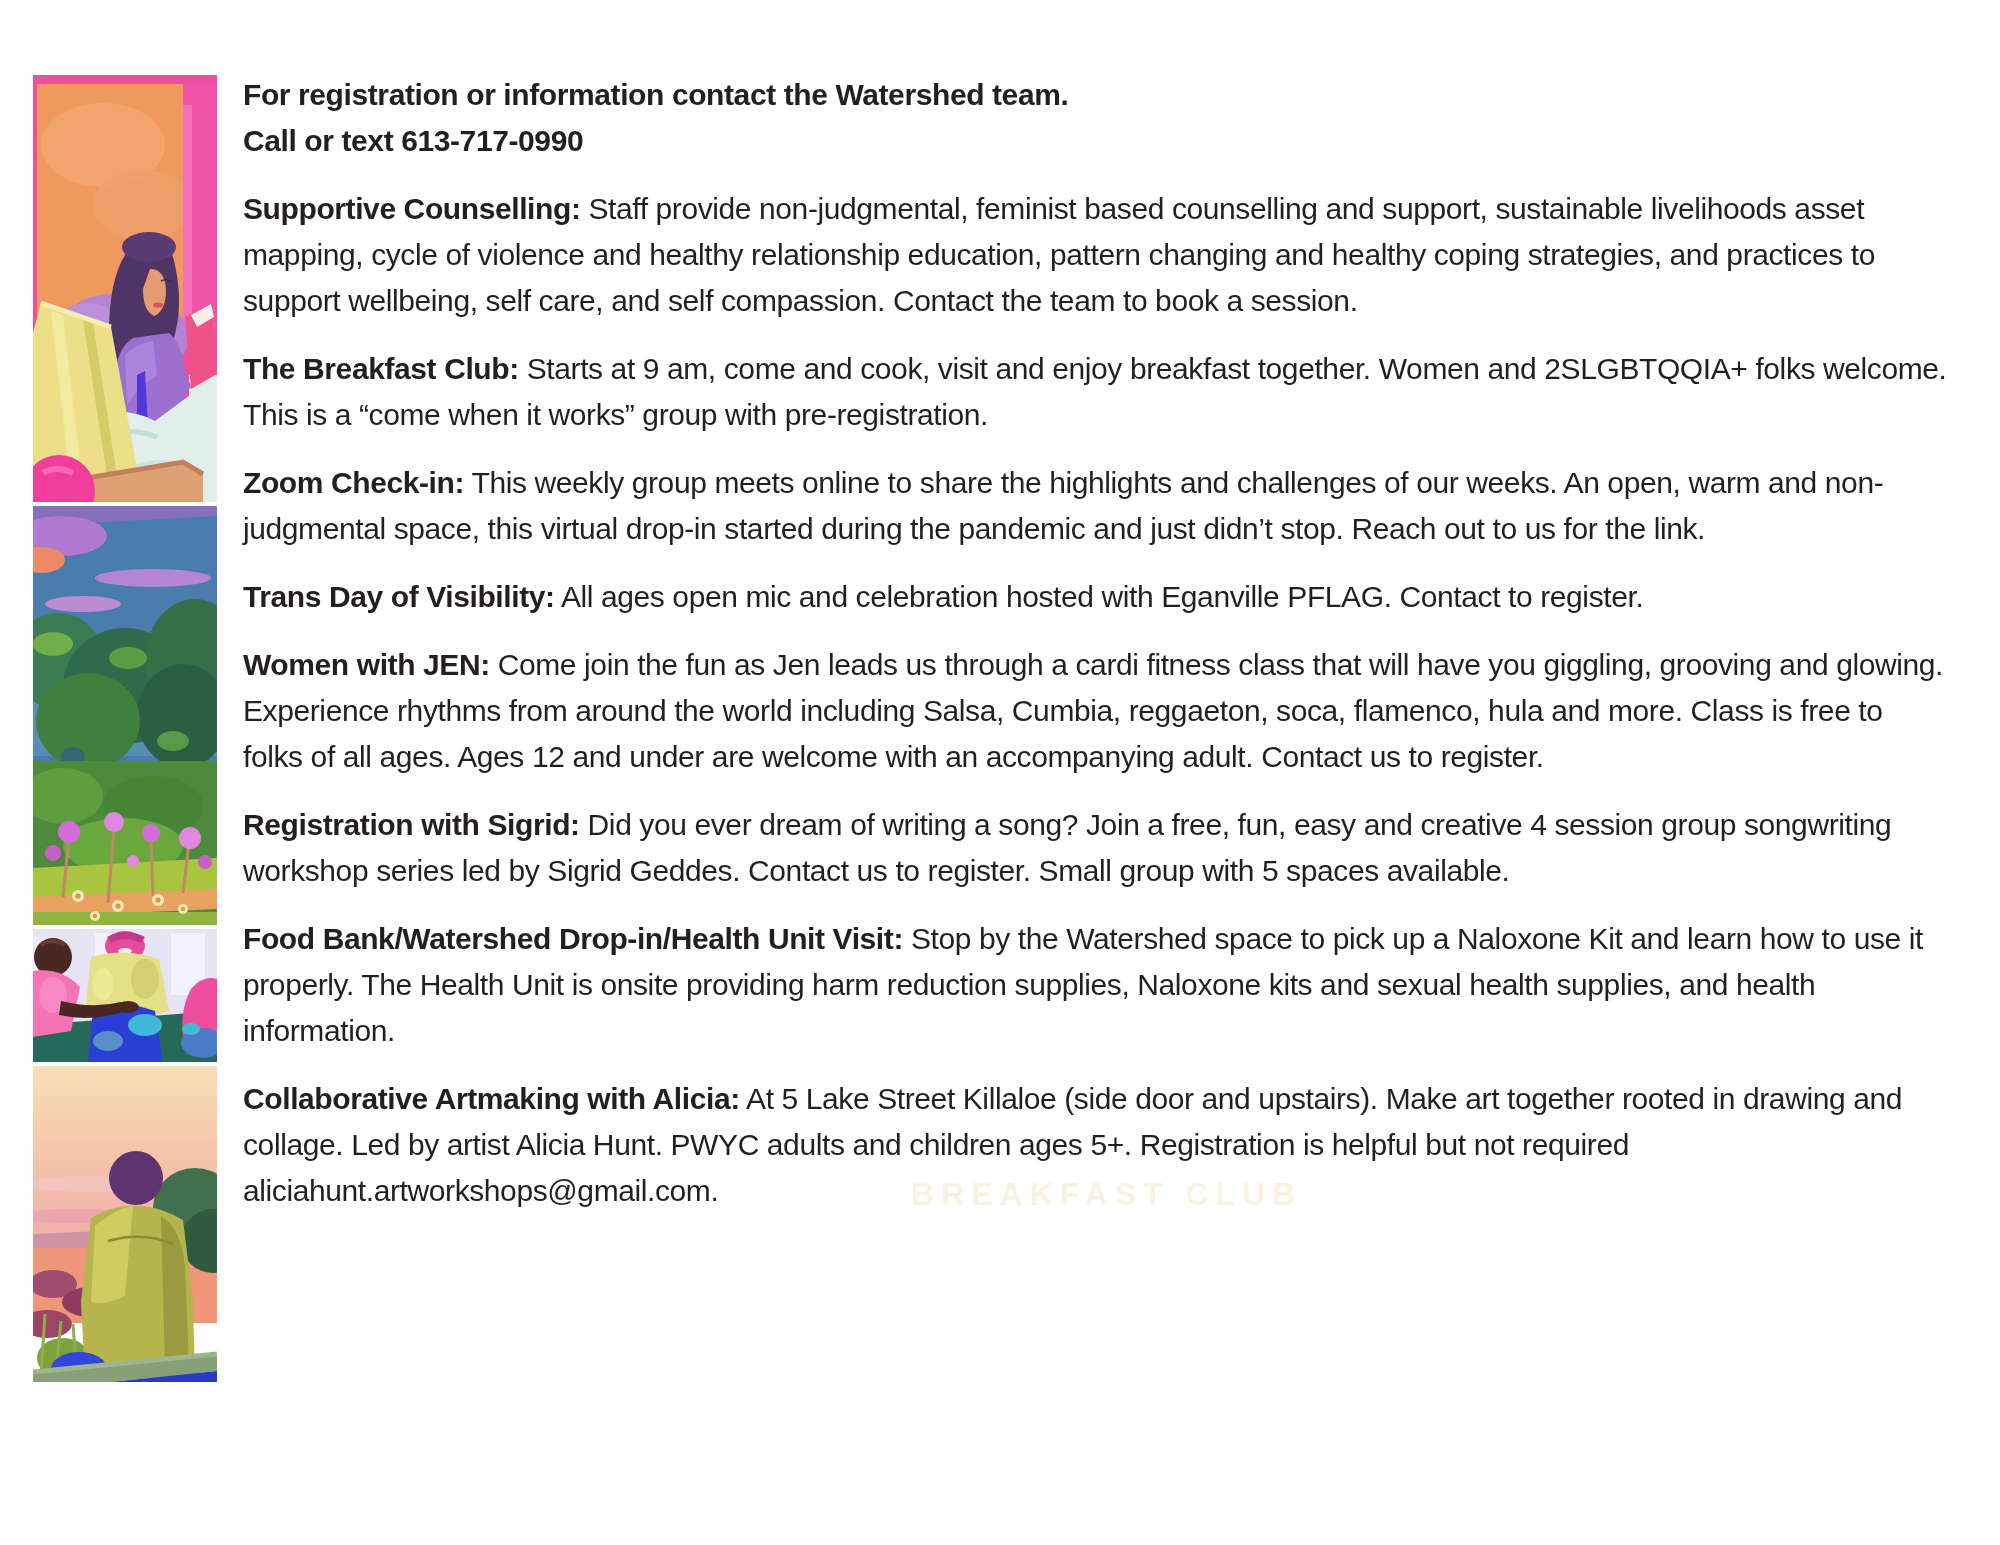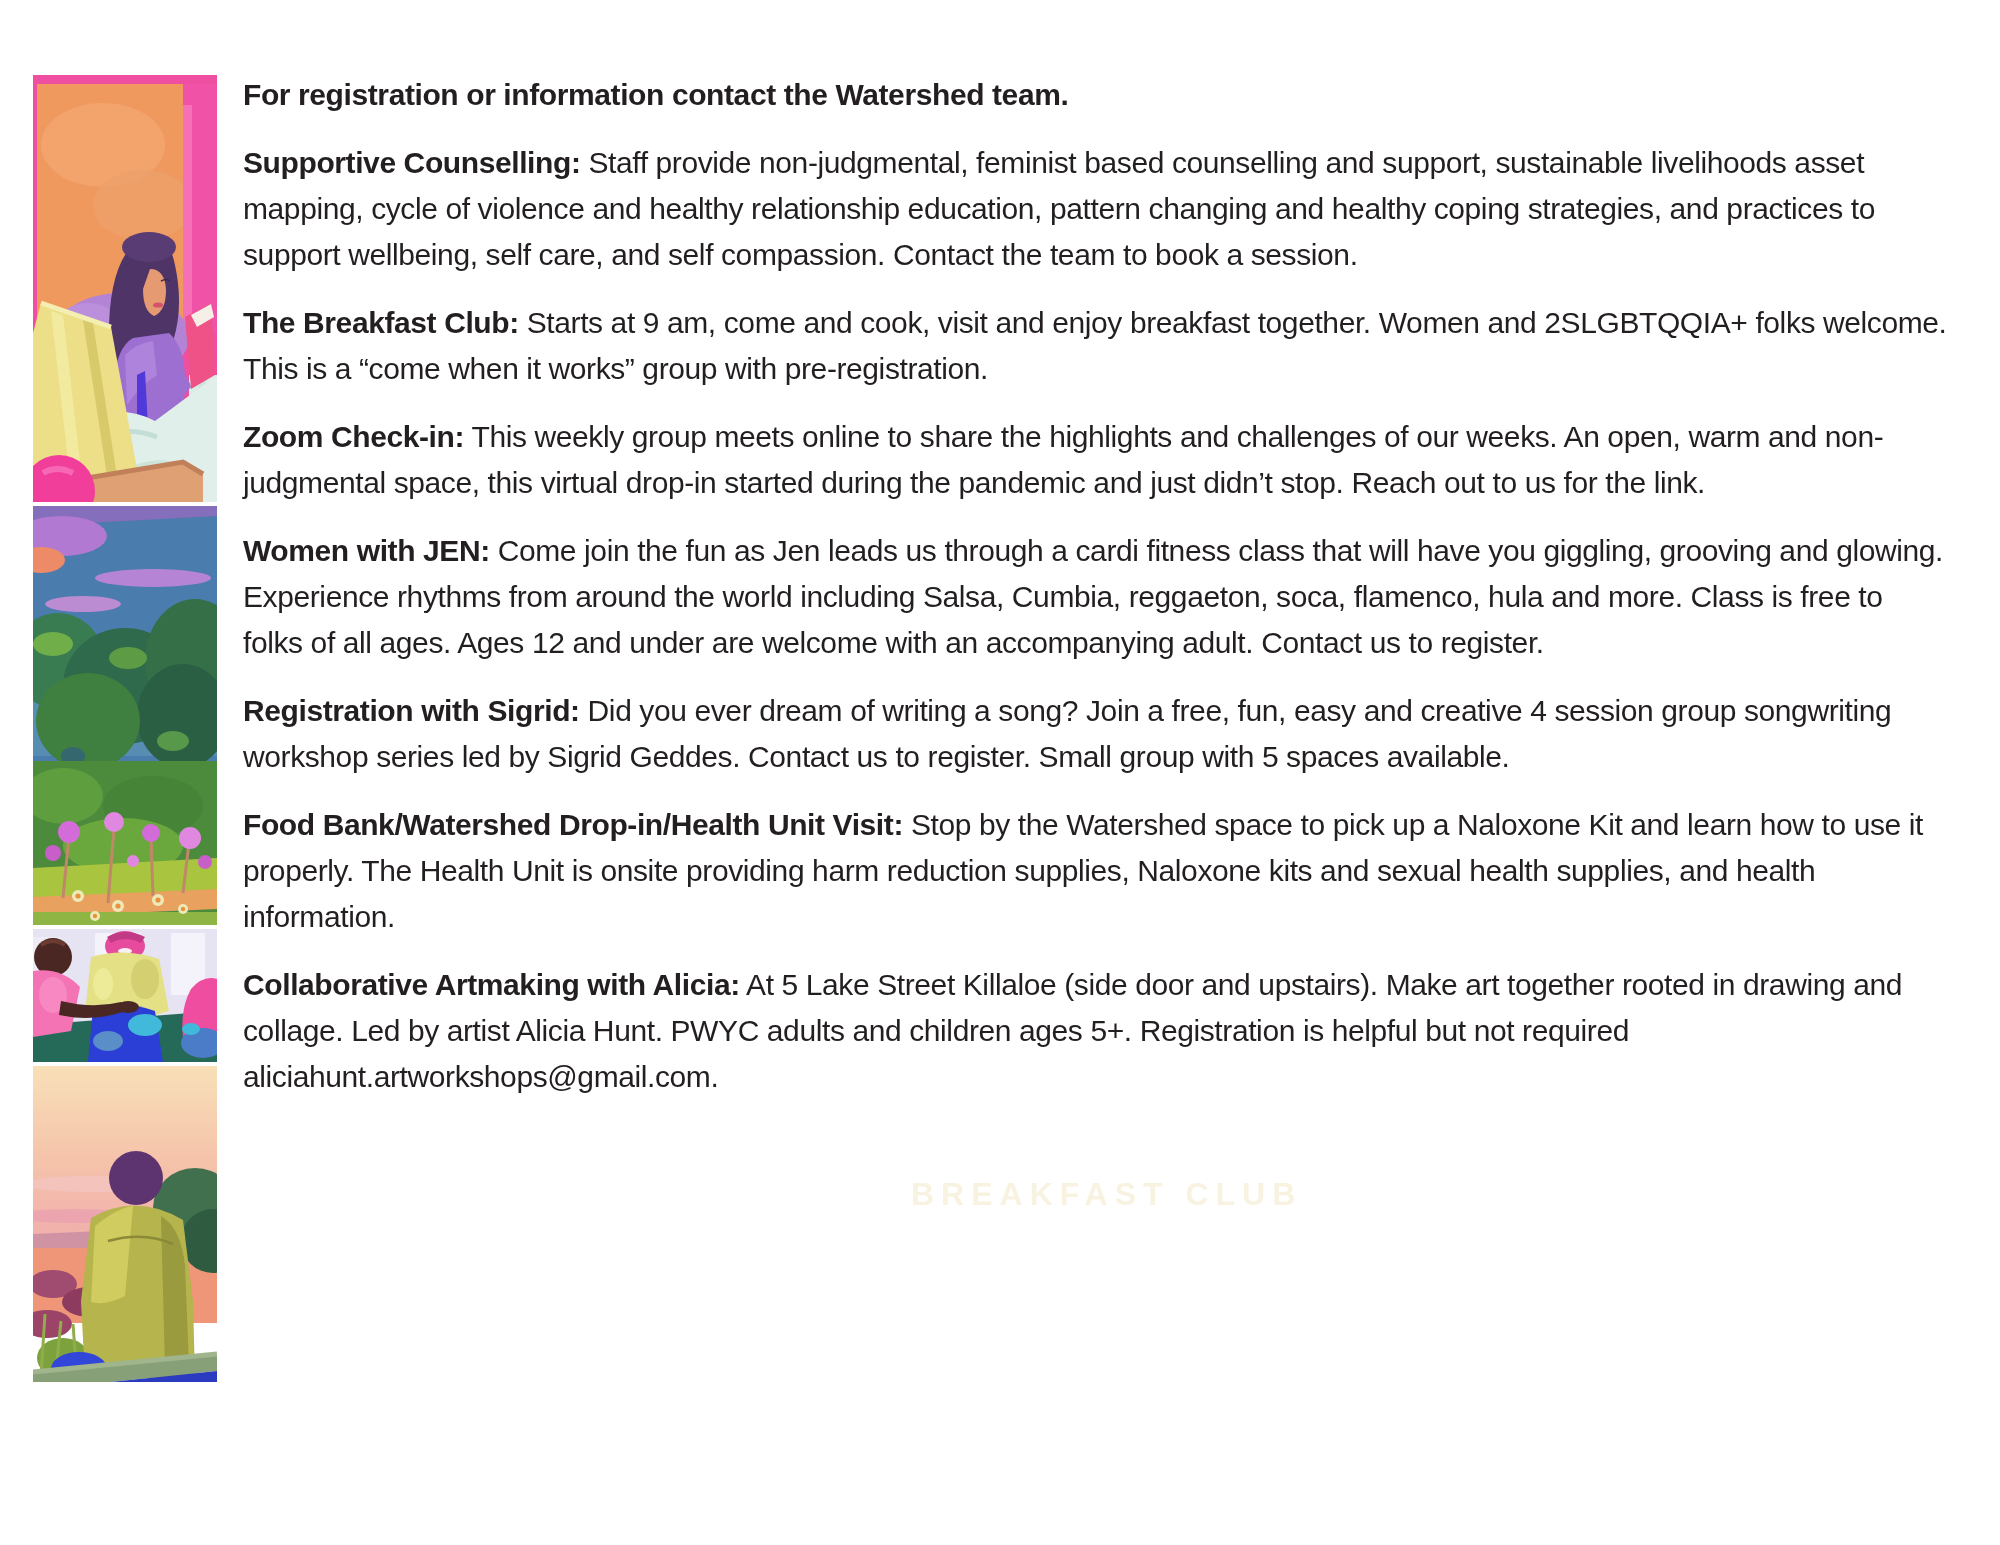--- a/index.html
+++ b/index.html
@@ -217,37 +217,42 @@
         <ellipse cx="40" cy="381" rx="32" ry="8" fill="#5560c8" opacity="0.85"></ellipse>
         <ellipse cx="125" cy="375" rx="36" ry="8" fill="#6a74d0" opacity="0.7"></ellipse>
       </svg>
     </figure>
   </div>
 
   <div class="content">
 
     <div class="contact-block">
       <div>For registration or information contact the Watershed team.</div>
+      <div>Call or text 613-717-0990</div>
     </div>
 
     <p class="program">
       <strong>Supportive Counselling:</strong>
       <span>Staff provide non-judgmental, feminist based counselling and support, sustainable livelihoods asset mapping, cycle of violence and healthy relationship education, pattern changing and healthy coping strategies, and practices to support wellbeing, self care, and self compassion. Contact the team to book a session.</span>
     </p>
 
     <p class="program">
       <strong>The Breakfast Club:</strong>
       <span>Starts at 9 am, come and cook, visit and enjoy breakfast together. Women and 2SLGBTQQIA+ folks welcome. This is a “come when it works” group with pre-registration.</span>
     </p>
 
     <p class="program">
       <strong>Zoom Check-in:</strong>
       <span>This weekly group meets online to share the highlights and challenges of our weeks. An open, warm and non-judgmental space, this virtual drop-in started during the pandemic and just didn’t stop. Reach out to us for the link.</span>
     </p>
 
+    <p class="program">
+      <strong>Trans Day of Visibility:</strong>
+      <span>All ages open mic and celebration hosted with Eganville PFLAG. Contact to register.</span>
+    </p>
 
     <p class="program">
       <strong>Women with JEN:</strong>
       <span>Come join the fun as Jen leads us through a cardi fitness class that will have you giggling, grooving and glowing. Experience rhythms from around the world including Salsa, Cumbia, reggaeton, soca, flamenco, hula and more. Class is free to folks of all ages. Ages 12 and under are welcome with an accompanying adult. Contact us to register.</span>
     </p>
 
     <p class="program">
       <strong>Registration with Sigrid:</strong>
       <span>Did you ever dream of writing a song? Join a free, fun, easy and creative 4 session group songwriting workshop series led by Sigrid Geddes. Contact us to register. Small group with 5 spaces available.</span>
     </p>

